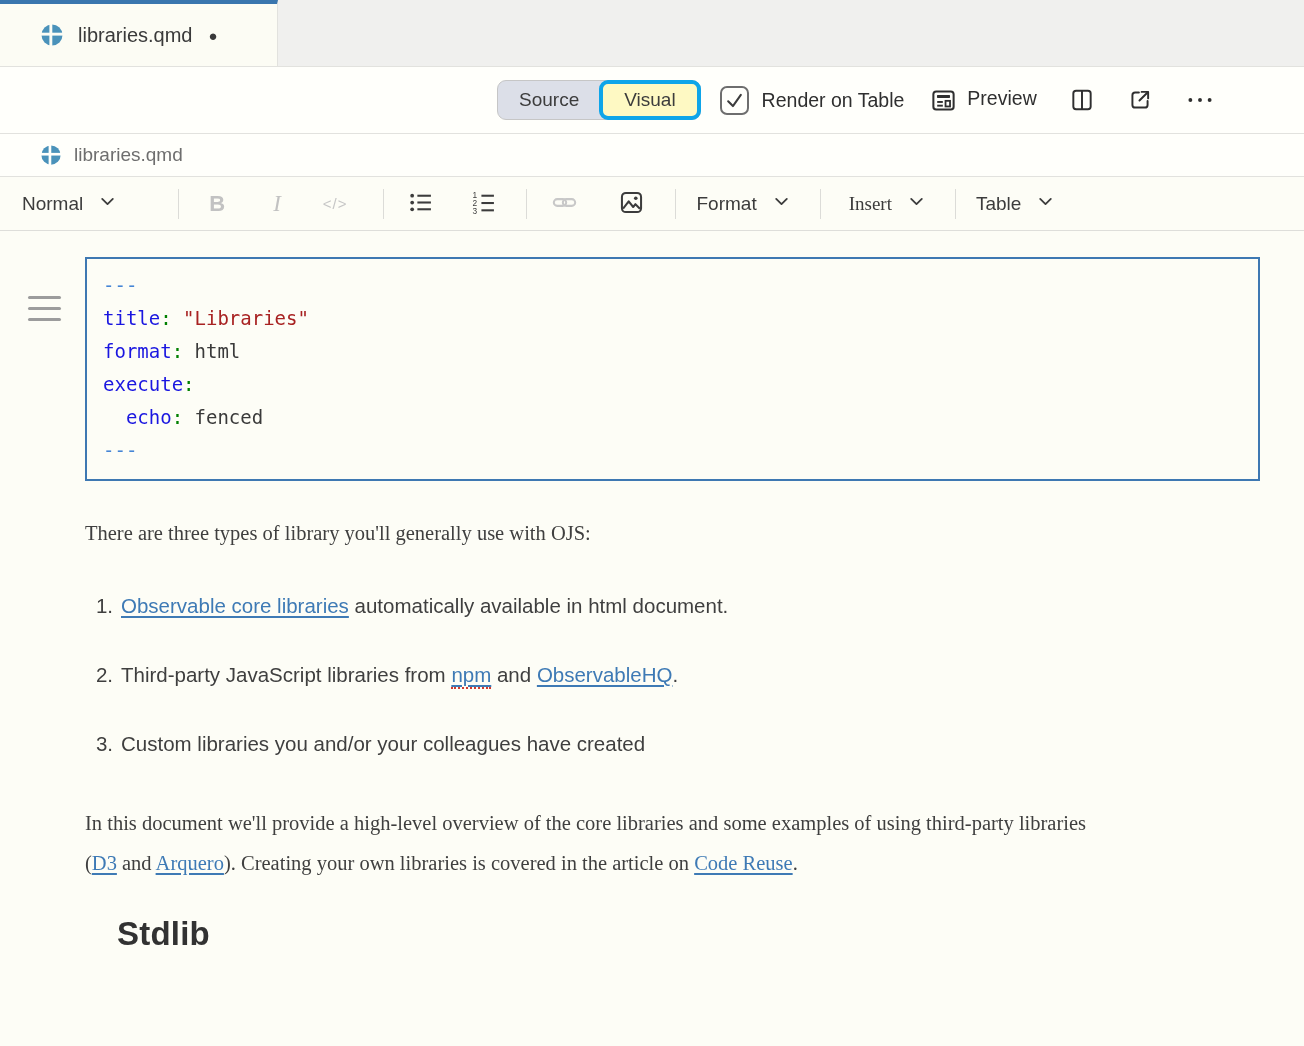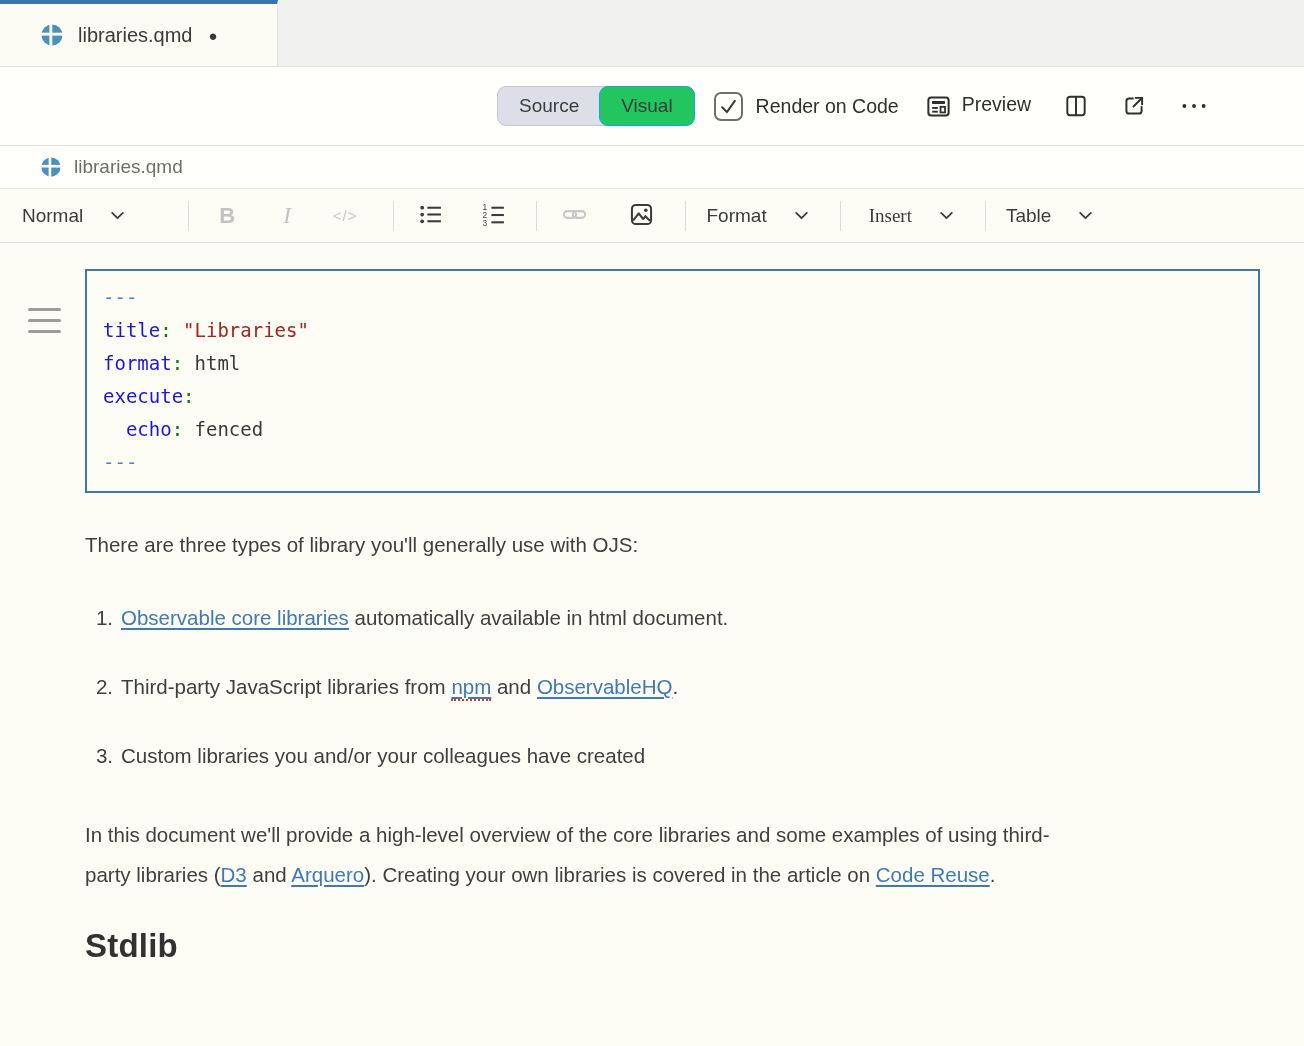--- a/index.html
+++ b/index.html
@@ -14,61 +14,61 @@
 
   
   .tabbar{display:flex;height:67px;background:#F0F0EE;border-bottom:1px solid #E2E2DE;}
   .tab{width:278px;height:100%;background:#FCFCF4;border-top:4px solid var(--tab-accent);
        border-right:1px solid #E2E2DE;display:flex;align-items:center;padding-left:40px;}
   .tab-title{font-size:20px;color:#3A3A3A;margin-left:14px;}
   .mod-dot{font-size:15px;color:#3A3A3A;margin-left:16px;line-height:1;}
   .tab-fill{flex:1;}
 
   
-  .toolbar{height:79px;background:#FFFFFB;border-bottom:1px solid #E2E2DE;display:flex;align-items:center;}
+  .toolbar{height:67px;background:#FFFFFB;border-bottom:1px solid #E2E2DE;display:flex;align-items:center;}
   .seg-group{display:inline-flex;align-items:center;margin-left:497px;background:#DCDFE8;
              border:1px solid #C6C6C6;border-radius:9px;height:40px;}
   .seg{font-size:19px;color:#3C3C3C;padding:0 21px;display:flex;align-items:center;height:100%;}
-  .seg.active{background:#22c55e;border:1px solid #0ea5e9;border-radius:9px;height:40px;margin:-1px;}
+  .seg.active{background:#fef9c3;border:4px solid #0ea5e9;border-radius:9px;height:40px;margin:-1px;}
   .chk{width:29px;height:29px;border:2px solid #6E6E6E;border-radius:7px;background:#FFFFFB;
        margin-left:19px;display:flex;align-items:center;justify-content:center;}
   .chk-label{font-size:19.5px;color:#2F2F2F;margin-left:13px;}
   .tb-btn{display:flex;align-items:flex-start;border:none;background:none;cursor:pointer;}
   .preview-btn{margin-left:26px;}
   .preview-label{font-size:19.5px;color:#2F2F2F;margin-left:10px;}
   .icon-btn{margin-left:32px;}
 
   
   .crumb{height:43px;background:#FFFFFB;border-bottom:1px solid #E2E2DE;display:flex;align-items:center;padding-left:40px;}
   .crumb-file{font-size:19px;color:#6E6E6E;margin-left:12px;}
 
   
   .fbar{height:54px;background:#FDFDF6;border-bottom:1px solid #DEDEDA;display:flex;align-items:center;}
   .fbar .vdiv{width:1px;height:30px;background:#DCDCD8;}
   .f-label{font-size:19px;color:#3C3C3C;}
-  .f-drop{display:flex;align-items:center;gap:26px;border:none;background:none;cursor:pointer;}
+  .f-drop{display:flex;gap:16px;border:none;background:none;cursor:pointer;}
   .ghost{font-family:"Liberation Sans",sans-serif;background:none;border:none;cursor:pointer;}
   .b-btn{font-weight:700;font-size:22px;color:#C2C2C2;}
   .i-btn{font-family:"Liberation Serif","DejaVu Serif",serif;font-style:italic;font-size:23px;color:#C2C2C2;}
   .code-btn{font-size:15px;color:#C6C6C6;letter-spacing:1px;}
 
   
   .content{position:relative;padding:0 44px 0 85px;}
   .drag-handle{position:absolute;left:28px;top:39px;width:33px;cursor:grab;}
   .drag-handle i{display:block;height:3px;background:#9C9C9C;border-radius:2px;margin-bottom:8px;}
   .yaml{margin-top:26px;border:2px solid var(--yaml-border);padding:10px 16px 12px 16px;
         font-family:"DejaVu Sans Mono","Liberation Mono",monospace;font-size:19px;line-height:33px;
         white-space:pre;color:#3A3A3A;}
   .yk{color:var(--yaml-key);} .yc{color:var(--yaml-colon);} .ys{color:var(--yaml-string);}
   .yd{color:var(--yaml-delim);} .yp{color:#3A3A3A;}
 
   h1.doc-h{font-size:33px;font-weight:700;color:#323232;letter-spacing:.2px;}
   .h-overview{margin-top:44px;}
-  .h-next{margin-top:32px;}
-  .para{font-size:20.5px;color:#3F3F3F;line-height:40px;}
+  .h-next{margin-top:32px;margin-left:32px;}
+  .para{font-size:20.5px;color:#3F3F3F;line-height:40px;font-family:Liberation Serif, serif;}
   .intro{margin-top:32px;}
   .closing{margin-top:46px;max-width:1010px;}
   .olist{margin-top:40px;font-size:20.5px;color:#3F3F3F;}
   .oli{display:flex;margin-bottom:43px;line-height:26px;}
   .num{width:28px;flex:none;text-align:right;margin-right:8px;}
   a.doc-link{color:var(--link);text-decoration:underline;text-underline-offset:3px;cursor:pointer;}
   .misspell{border-bottom:2px dotted var(--spellcheck);padding-bottom:1px;}
 </style>
 </head>
 <body>
@@ -91,21 +91,21 @@
   <div class="toolbar">
     <div class="seg-group">
       <div class="seg">Source</div>
       <div class="seg active">Visual</div>
     </div>
     <div class="chk">
       <svg width="19" height="19" viewBox="0 0 24 24">
         <polyline points="4,13 10,19 20,5" fill="none" stroke="#3C3C3C" stroke-width="2.6" stroke-linecap="round" stroke-linejoin="round"></polyline>
       </svg>
     </div>
-    <span class="chk-label">Render on Code</span>
+    <span class="chk-label">Render on Table</span>
 
     <button class="tb-btn preview-btn">
       <svg width="27" height="27" viewBox="0 0 24 24">
         <rect x="3" y="4" width="18" height="16" rx="2.5" fill="none" stroke="#2F2F2F" stroke-width="1.8"></rect>
         <rect x="6.2" y="7.2" width="11.6" height="2.6" rx="0.6" fill="#2F2F2F"></rect>
         <line x1="6.4" y1="13.3" x2="11.4" y2="13.3" stroke="#2F2F2F" stroke-width="1.7"></line>
         <line x1="6.4" y1="16.6" x2="11.4" y2="16.6" stroke="#2F2F2F" stroke-width="1.7"></line>
         <rect x="13.8" y="12.3" width="4" height="5" fill="none" stroke="#2F2F2F" stroke-width="1.6"></rect>
       </svg>
       <span class="preview-label">Preview</span>

